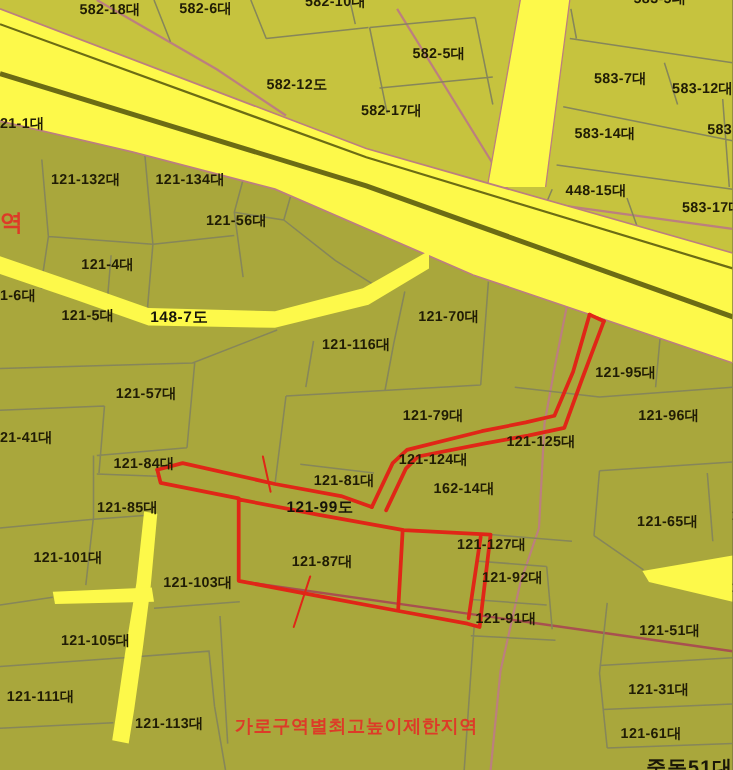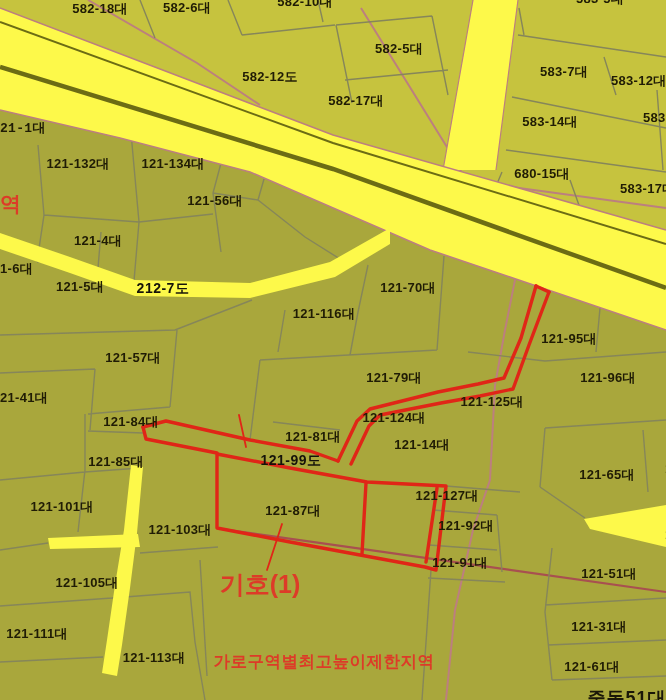--- a/index.html
+++ b/index.html
@@ -90,56 +90,55 @@
       <div class="lbl parcel" style="left: 187px; top: 7px;">582-6대</div>
       <div class="lbl frag" style="left: 305px; top: 1px;">582-10대</div>
       <div class="lbl frag" style="left: 600px; top: -2px;">583-5대</div>
       <div class="lbl parcel" style="left: 399px; top: 48px;">582-5대</div>
       <div class="lbl parcel" style="left: 270px; top: 60px; margin-top: 16px;">582-12도</div>
       <div class="lbl parcel" style="left: 356px; top: 100px;">582-17대</div>
       <div class="lbl parcel" style="left: 564px; top: 71px;">583-7대</div>
       <div class="lbl parcel left" style="left: 611px; top: 80px;">583-12대</div>
       <div class="lbl parcel" style="left: 550px; top: 121px;">583-14대</div>
       <div class="lbl frag left" style="left: 643px; top: 117px;">583</div>
-      <div class="lbl parcel" style="left: 542px; top: 173px;">680-15대</div>
+      <div class="lbl parcel" style="left: 542px; top: 173px;">448-15대</div>
       <div class="lbl parcel left" style="left: 620px; top: 188px;">583-17대</div>
-      <div class="lbl frag left" style="left: 0px; top: 128px; font-family: Liberation Mono, monospace;">21-1대</div>
+      <div class="lbl frag left" style="left: 0px; top: 112px;">21-1대</div>
       <div class="lbl red-frag left" style="left: 0px; top: 203px;">역</div>
       <div class="lbl parcel" style="left: 78px; top: 163px;">121-132대</div>
       <div class="lbl parcel" style="left: 173px; top: 163px;">121-134대</div>
       <div class="lbl parcel" style="left: 215px; top: 200px;">121-56대</div>
       <div class="lbl parcel" style="left: 98px; top: 240px;">121-4대</div>
       <div class="lbl frag left" style="left: 0px; top: 268px;">1-6대</div>
       <div class="lbl parcel" style="left: 80px; top: 275px; margin-top: 11px;">121-5대</div>
-      <div class="lbl road" style="left: 163px; top: 288px;">212-7도</div>
+      <div class="lbl road" style="left: 163px; top: 288px;">148-7도</div>
       <div class="lbl parcel" style="left: 408px; top: 287px;">121-70대</div>
       <div class="lbl parcel" style="left: 324px; top: 313px;">121-116대</div>
       <div class="lbl parcel" style="left: 569px; top: 338px;">121-95대</div>
       <div class="lbl parcel" style="left: 133px; top: 357px;">121-57대</div>
       <div class="lbl parcel" style="left: 394px; top: 377px;">121-79대</div>
       <div class="lbl parcel" style="left: 608px; top: 377px;">121-96대</div>
       <div class="lbl frag left" style="left: 0px; top: 397px;">21-41대</div>
       <div class="lbl parcel" style="left: 492px; top: 401px;">121-125대</div>
       <div class="lbl parcel" style="left: 394px; top: 417px;">121-124대</div>
       <div class="lbl parcel" style="left: 131px; top: 421px;">121-84대</div>
       <div class="lbl parcel" style="left: 313px; top: 436px;">121-81대</div>
-      <div class="lbl parcel" style="left: 422px; top: 444px;">121-14대</div>
+      <div class="lbl parcel" style="left: 422px; top: 444px;">162-14대</div>
       <div class="lbl road" style="left: 291px; top: 460px;">121-99도</div>
       <div class="lbl parcel" style="left: 116px; top: 461px;">121-85대</div>
       <div class="lbl parcel" style="left: 607px; top: 474px;">121-65대</div>
       <div class="lbl frag right" style="left: 666px; top: 468px;">12</div>
       <div class="lbl parcel" style="left: 62px; top: 506px;">121-101대</div>
       <div class="lbl parcel" style="left: 293px; top: 510px;">121-87대</div>
       <div class="lbl parcel" style="left: 447px; top: 495px;">121-127대</div>
       <div class="lbl parcel" style="left: 180px; top: 529px;">121-103대</div>
       <div class="lbl parcel" style="left: 466px; top: 525px;">121-92대</div>
       <div class="lbl frag right" style="left: 666px; top: 534px;">12</div>
       <div class="lbl parcel" style="left: 460px; top: 562px;">121-91대</div>
       <div class="lbl parcel" style="left: 609px; top: 573px;">121-51대</div>
-      <div class="lbl red-big" style="left: 260px; top: 584px;">기호(1)</div>
       <div class="lbl parcel" style="left: 87px; top: 582px;">121-105대</div>
       <div class="lbl red-med" style="left: 324px; top: 625px; margin-top: 36px;">가로구역별최고높이제한지역</div>
       <div class="lbl parcel" style="left: 37px; top: 633px;">121-111대</div>
       <div class="lbl parcel" style="left: 599px; top: 626px;">121-31대</div>
       <div class="lbl parcel" style="left: 154px; top: 657px;">121-113대</div>
       <div class="lbl parcel" style="left: 592px; top: 666px;">121-61대</div>
       <div class="lbl dark-big" style="left: 627px; top: 698px;">중동51대</div>
     </div>
 </div>
 

